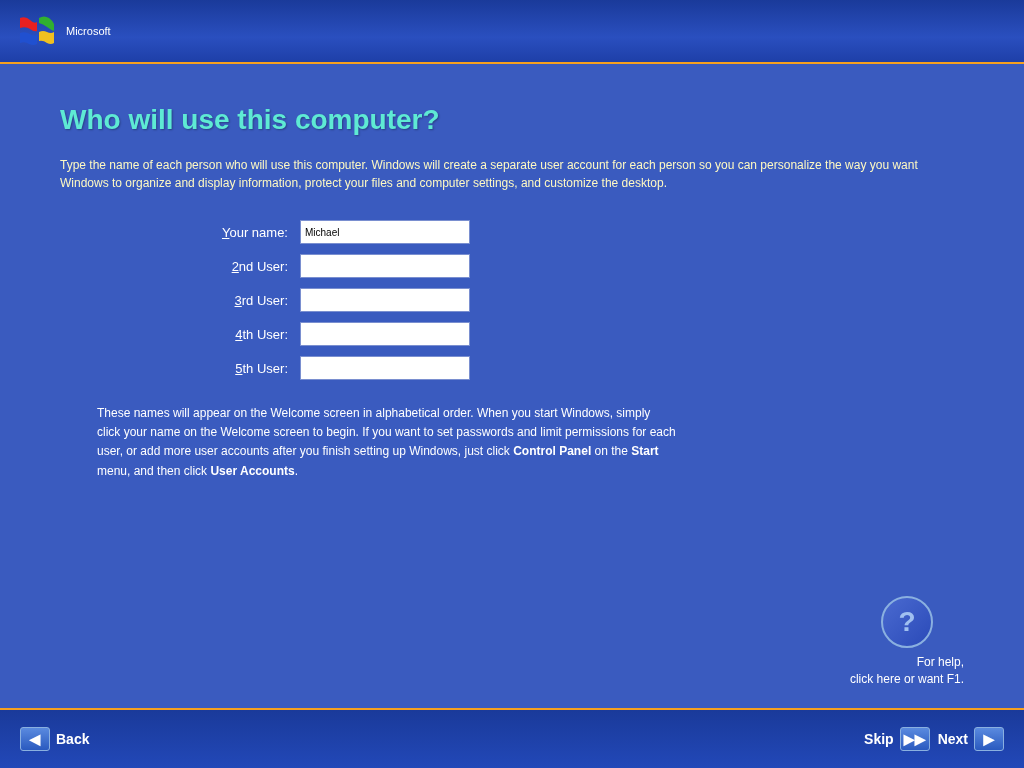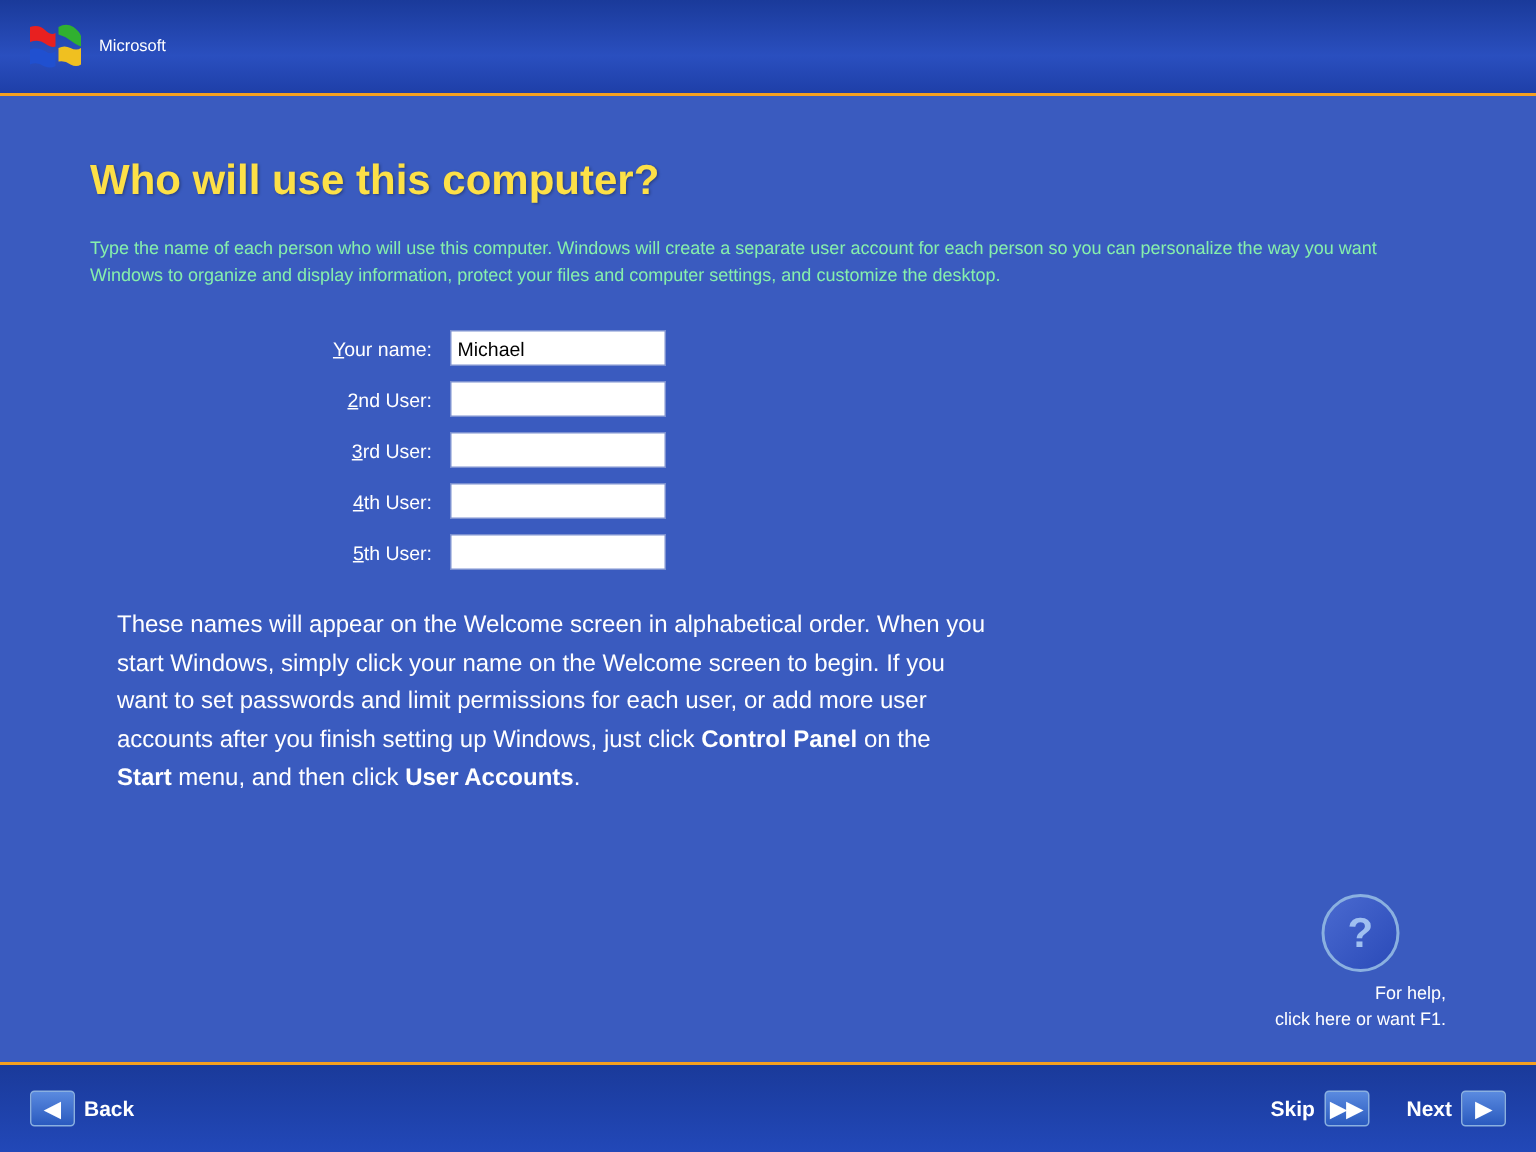--- a/index.html
+++ b/index.html
@@ -46,29 +46,29 @@
       font-weight: normal;
     }
 
     
     #main-content {
       padding: 40px 60px 20px 60px;
     }
 
     #page-title {
       font-size: 28px;
-      color: #fde047;
+      color: #5eead4;
       font-weight: bold;
       margin-bottom: 20px;
       text-shadow: 1px 1px 2px rgba(0,0,0,0.3);
     }
 
     #description {
       font-size: 12px;
-      color: #86efac;
+      color: #fef9c3;
       line-height: 1.5;
       margin-bottom: 28px;
       max-width: 880px;
     }
 
     
     #form-area {
       margin-left: 20px;
       margin-bottom: 24px;
     }
@@ -85,37 +85,37 @@
       color: #fff;
       text-align: right;
       padding-right: 12px;
     }
 
     .form-label u {
       text-decoration: underline;
     }
 
     .form-input {
-      width: 144px;
+      width: 170px;
       height: 24px;
       border: 1px solid #7a8fd0;
       background: #fff;
-      font-size: 13px;
+      font-size: 10px;
       padding: 2px 4px;
       outline: none;
       color: #000;
     }
 
     
     #footer-note {
-      font-size: 16px;
+      font-size: 12px;
       color: #fff;
       line-height: 1.6;
       max-width: 580px;
-      margin-left: 18px;
+      margin-left: 37px;
     }
 
     #footer-note b {
       font-weight: bold;
     }
 
     
     #help-area {
       position: absolute;
       bottom: 80px;
@@ -172,21 +172,21 @@
       color: #fff;
       font-size: 14px;
       font-family: Tahoma, Arial, sans-serif;
       cursor: pointer;
       font-weight: bold;
     }
 
     #nav-right {
       display: flex;
       align-items: center;
-      gap: 25px;
+      gap: 8px;
     }
 
     .nav-arrow {
       width: 30px;
       height: 24px;
       background: linear-gradient(to bottom, #5a8adf 0%, #2a5abf 100%);
       border: 1px solid #8ab0e0;
       border-radius: 3px;
       display: flex;
       align-items: center;

